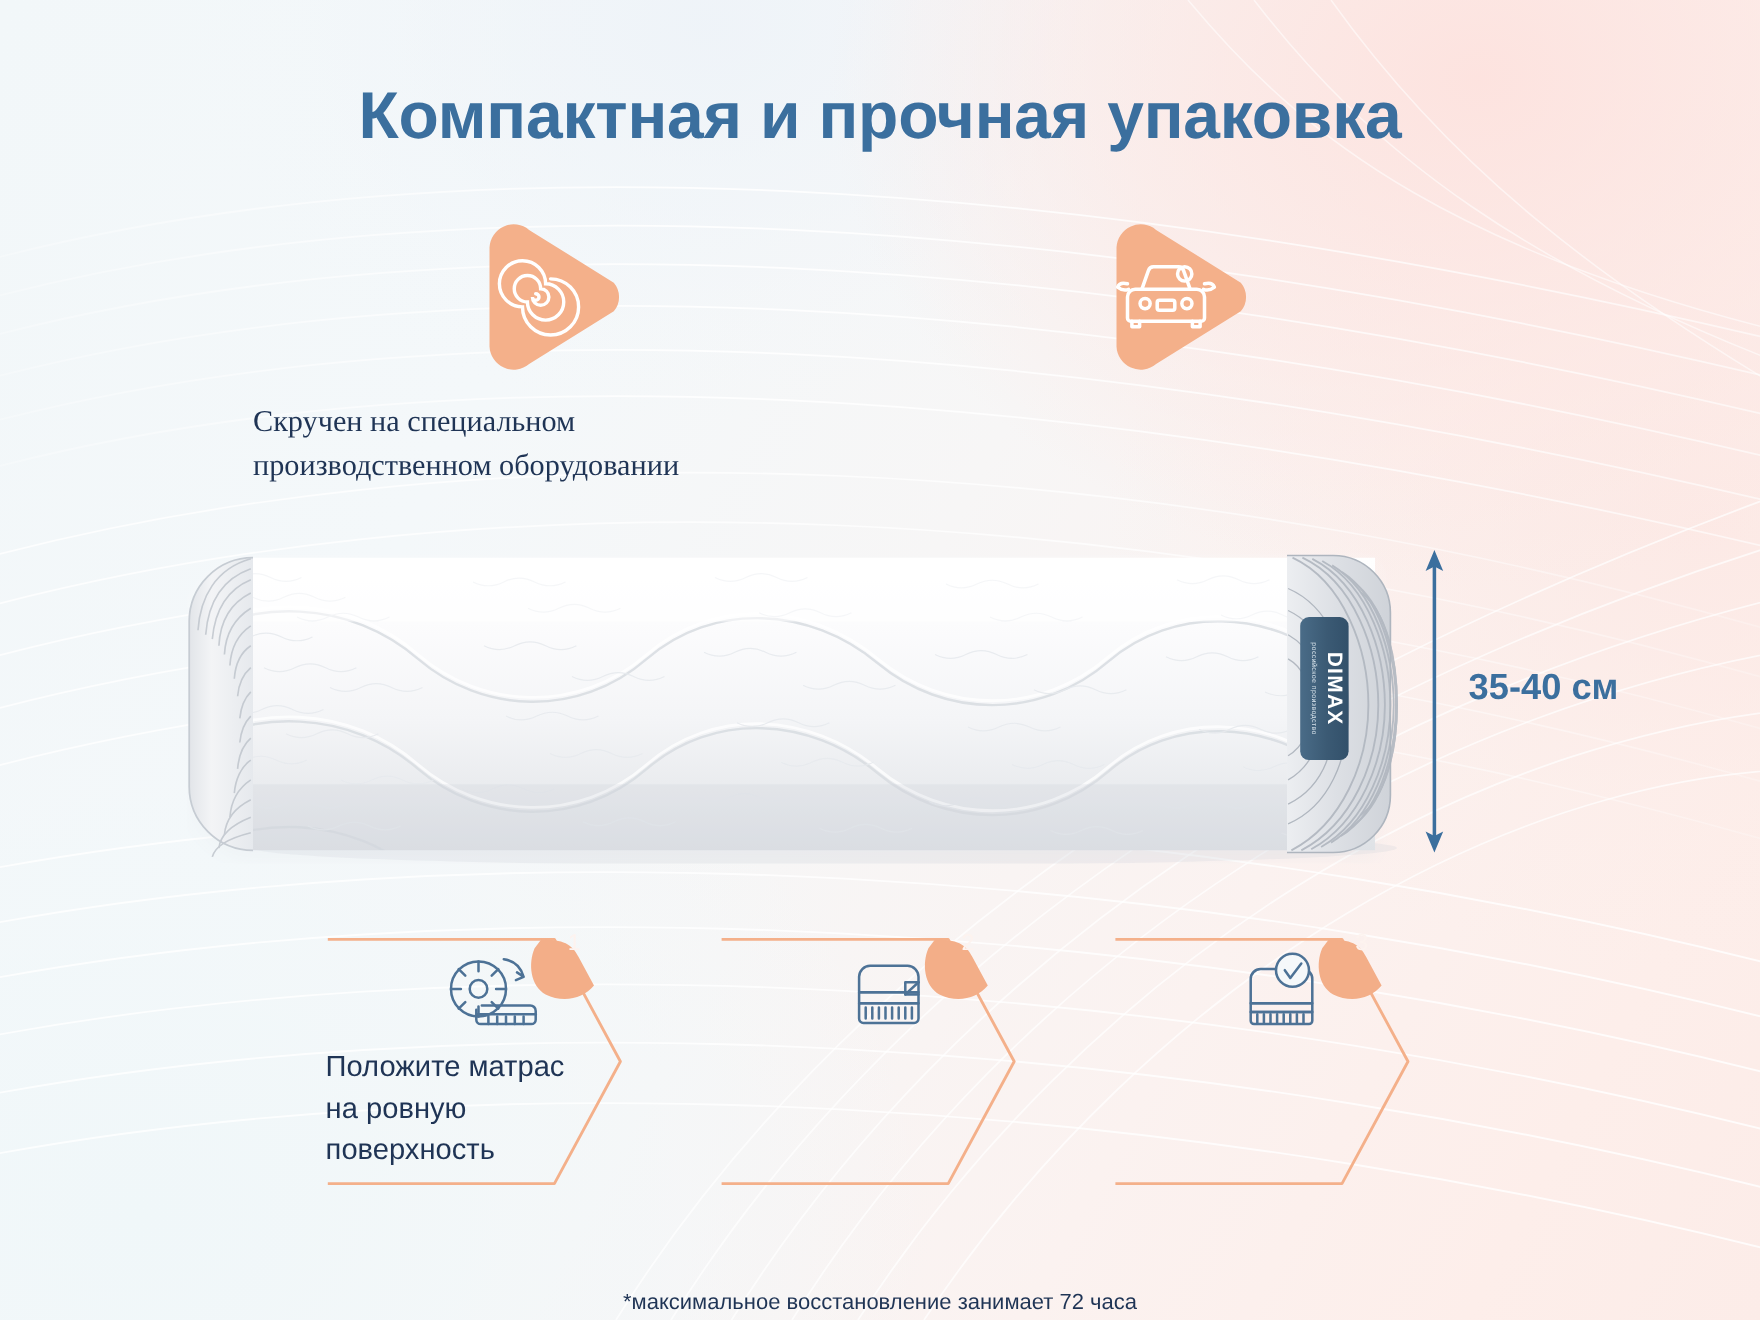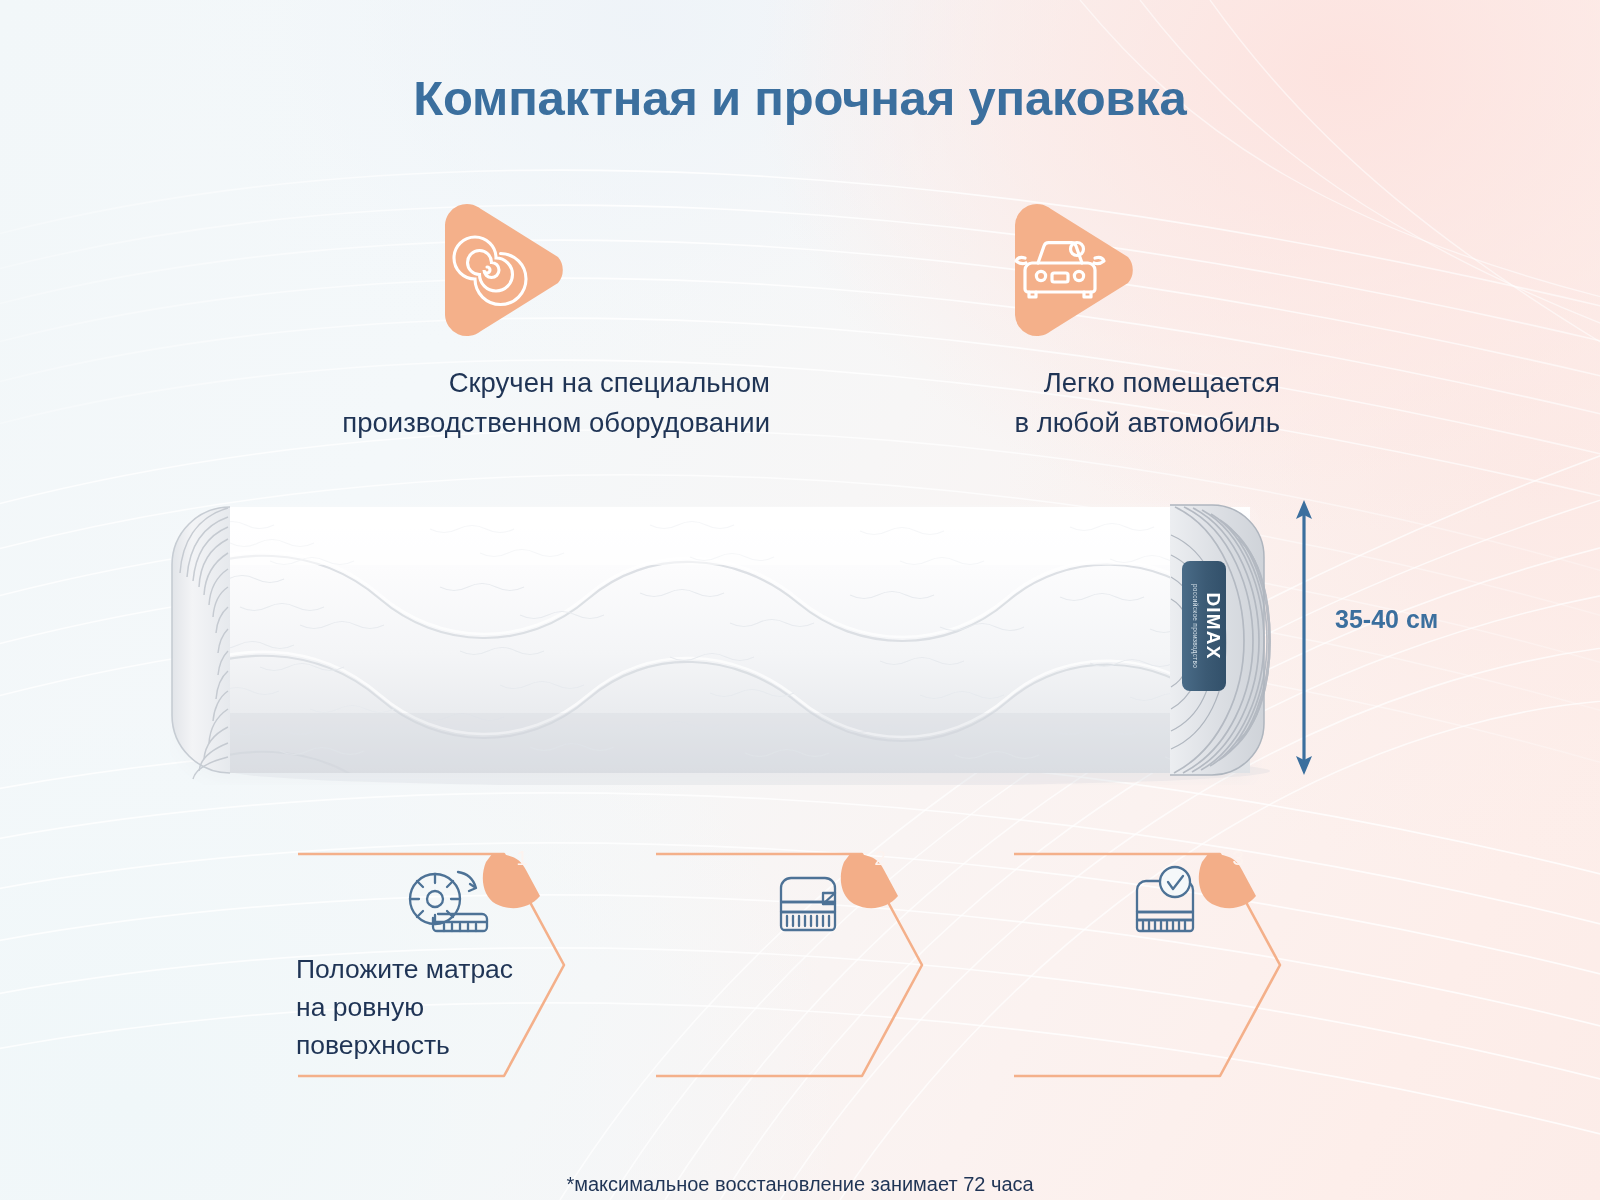--- a/index.html
+++ b/index.html
@@ -22,46 +22,46 @@
       radial-gradient(ellipse 560px 420px at 40% 2%,  rgba(238,243,248,0.9) 0%, rgba(242,246,250,0.2) 65%, rgba(244,248,250,0) 85%),
       radial-gradient(ellipse 900px 700px at 8% 92%,  rgba(240,247,249,1) 0%, rgba(243,248,250,0.5) 55%, rgba(244,248,250,0) 80%),
       linear-gradient(118deg, #f2f7f9 0%, #f4f8fa 28%, #f7f6f6 50%, #fbf2f0 70%, #fdeeea 88%, #fcece8 100%);
   }
   .bg-lines { position:absolute; inset:0; }
 
   
   #title {
     position:absolute; top:70px; left:0; width:1600px;
     text-align:center;
-    font-size:49px; font-weight:bold;
+    font-size:60px; font-weight:bold;
     color:#3b6f9e;
     letter-spacing:-0.2px;
     z-index:5;
   }
 
   
-  .feature { position:absolute; z-index:5; text-align:right; }
+  .feature { position:absolute; z-index:5; text-align:left;font-family:Liberation Serif, serif; }
   #feature-0 { left:230px; top:195px; width:540px; }
   #feature-1 { left:860px; top:195px; width:420px; }
   .feat-tri { height:150px; display:flex; align-items:center; justify-content:center; }
   .feat-label {
     margin-top:18px;
     font-size:27.5px; line-height:40px;
     color:#1f3455;
     white-space:pre-line;
   }
 
   
   #roll-wrap { position:absolute; left:170px; top:495px; width:1130px; height:290px; z-index:4; }
 
   
   #dimension { position:absolute; left:1290px; top:495px; width:230px; height:285px; z-index:6; }
   #dimension-label {
     position:absolute; left:45px; top:110px;
-    font-size:25px; font-weight:bold; color:#3b6f9e;
+    font-size:33px; font-weight:bold; color:#3b6f9e;
     white-space:nowrap;
   }
 
   
   #steps { position:absolute; left:0; top:840px; width:1600px; height:250px; z-index:5; }
   .step { position:absolute; top:0; width:372px; height:250px; }
   #step-0 { left:296px; }
   #step-1 { left:654px; }
   #step-2 { left:1012px; }
   .step-chev { position:absolute; left:0; top:0; width:372px; height:250px; }
@@ -170,22 +170,20 @@
         <circle cx="84" cy="77" r="4.6"></circle>
         <rect x="57" y="74" width="16" height="9" rx="2"></rect>
         <path d="M34,93 v5 h7 v-5"></path>
         <path d="M89,93 v5 h7 v-5"></path>
         <path d="M30,59 q-7,-2 -9,3 q5,4 10,2"></path>
         <path d="M100,59 q7,-2 9,3 q-5,4 -10,2"></path>
         <circle cx="82" cy="50" r="6.5"></circle>
       </g>
     </svg>
   </div>
-  <div class="feat-label">Легко помещается
-в любой автомобиль</div>
 </div>
 
 <div id="roll-wrap">
   <svg width="1130" height="290" viewBox="0 0 1130 290">
     <defs>
       <linearGradient id="bodyG" x1="0" y1="0" x2="0" y2="1">
         <stop offset="0%" stop-color="#ffffff"></stop>
         <stop offset="22%" stop-color="#fcfcfd"></stop>
         <stop offset="55%" stop-color="#f4f5f7"></stop>
         <stop offset="80%" stop-color="#e9ebee"></stop>

